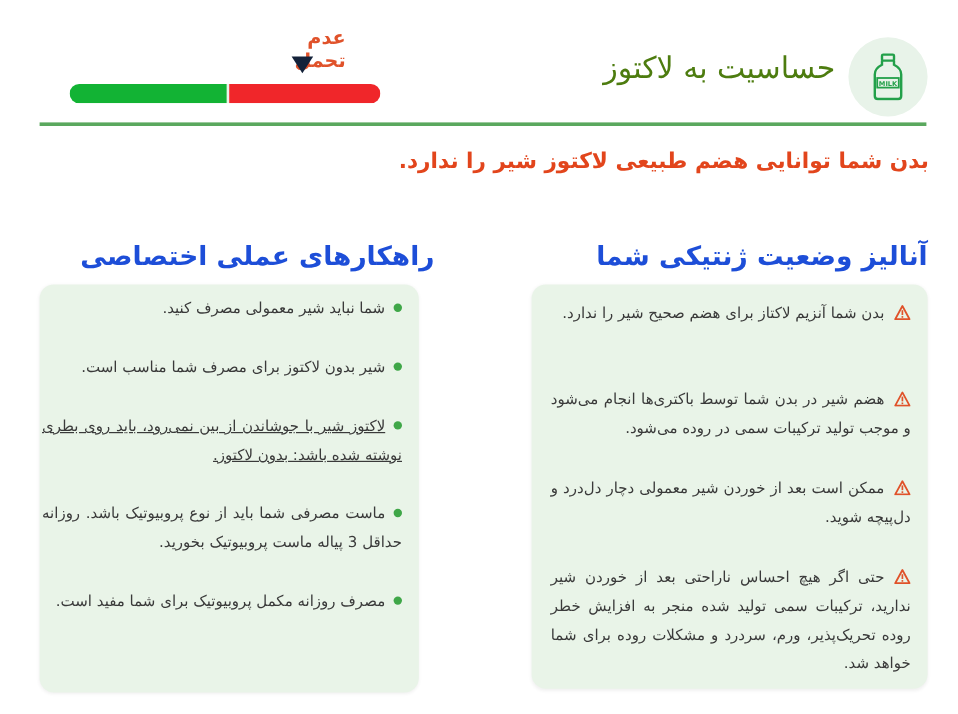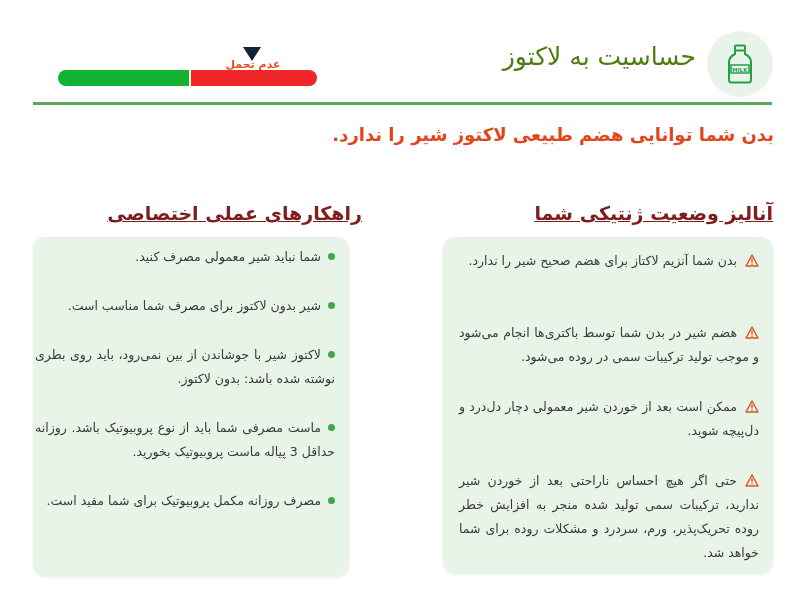--- a/index.html
+++ b/index.html
@@ -2,31 +2,31 @@
 <html><head>
 <meta charset="utf-8">
 <style>
   html, body { margin:0; padding:0; background:#ffffff; }
   body { width:798px; height:595px; position:relative; overflow:hidden;
          font-family:"DejaVu Sans", sans-serif; color:#333; }
   .icon-circle { position:absolute; left:707px; top:31px; width:66px; height:66px; border-radius:50%;
                  background:#e8f3e9; display:flex; align-items:center; justify-content:center; }
   .title { position:absolute; right:102px; top:42px; font-size:25px; color:#4d7c0f; direction:rtl; white-space:nowrap; }
   .divider { position:absolute; left:33px; top:102px; width:739px; height:3px; background:#5aa85e; }
-  .meter-label { position:absolute; left:218px; top:22px; width:70px; text-align:center;
-                 font-size:11px; font-weight:bold; color:#e0522a; direction:rtl;margin-top:36px; }
+  .meter-label { position:absolute; left:218px; top:22px; width:70px; text-align:right;
+                 font-size:16px; font-weight:bold; color:#e0522a; direction:rtl; }
   .meter-pointer { position:absolute; left:243px; top:47px; width:0; height:0;
                    border-left:9px solid transparent; border-right:9px solid transparent; border-top:14px solid #14223a; }
   .meter { position:absolute; left:58px; top:70px; width:259px; height:16px; border-radius:8px; overflow:hidden; display:flex; }
   .meter .seg-green { width:131px; background:#12b334; }
   .meter .seg-gap { width:2px; background:#e8f5e8; }
   .meter .seg-red { flex:1; background:#f0262a; }
   .headline { position:absolute; right:24px; top:124px; font-size:18px; font-weight:bold; color:#e2451c;
               direction:rtl; white-space:nowrap; }
-  .section-title { position:absolute; font-size:19px; font-weight:bold; color:#7f1d1d; direction:rtl; white-space:nowrap;text-decoration:underline; }
+  .section-title { position:absolute; font-size:22px; font-weight:bold; color:#1d4ed8; direction:rtl; white-space:nowrap; }
   .card { position:absolute; background:#e9f4e8; border-radius:12px; box-shadow:0 1px 3px rgba(0,0,0,0.06); }
   .card-right { left:443px; top:237px; width:330px; height:337px; }
   .card-left { left:33px; top:237px; width:316px; height:340px; }
   .item { position:absolute; direction:rtl; font-size:12.5px; line-height:24px; color:#3a3a3a; text-align:justify; }
   .card-right .item { right:14px; width:300px; }
   .card-left .item { right:14px; width:300px; }
   .warn { display:inline-block; width:14px; height:13px; vertical-align:-2px; margin-left:8px; }
   .dot { display:inline-block; width:7px; height:7px; border-radius:50%; background:#3fa748; margin-left:7px; vertical-align:1px; }
 </style>
 </head>
@@ -88,21 +88,21 @@
   </div>
 </div>
 
 <div class="card card-left">
   <div class="item" style="top:8px;">
     <span class="dot"></span><span>شما نباید شیر معمولی مصرف کنید.</span>
   </div>
   <div class="item" style="top:57px;">
     <span class="dot"></span><span>شیر بدون لاکتوز برای مصرف شما مناسب است.</span>
   </div>
-  <div class="item" style="top:106px;">
+  <div class="item" style="top:106px;text-decoration:underline;">
     <span class="dot"></span><span>لاکتوز شیر با جوشاندن از بین نمی‌رود، باید روی بطری نوشته شده باشد: بدون لاکتوز.</span>
   </div>
   <div class="item" style="top:179px;">
     <span class="dot"></span><span>ماست مصرفی شما باید از نوع پروبیوتیک باشد. روزانه حداقل 3 پیاله ماست پروبیوتیک بخورید.</span>
   </div>
   <div class="item" style="top:252px;">
     <span class="dot"></span><span>مصرف روزانه مکمل پروبیوتیک برای شما مفید است.</span>
   </div>
 </div>
 

